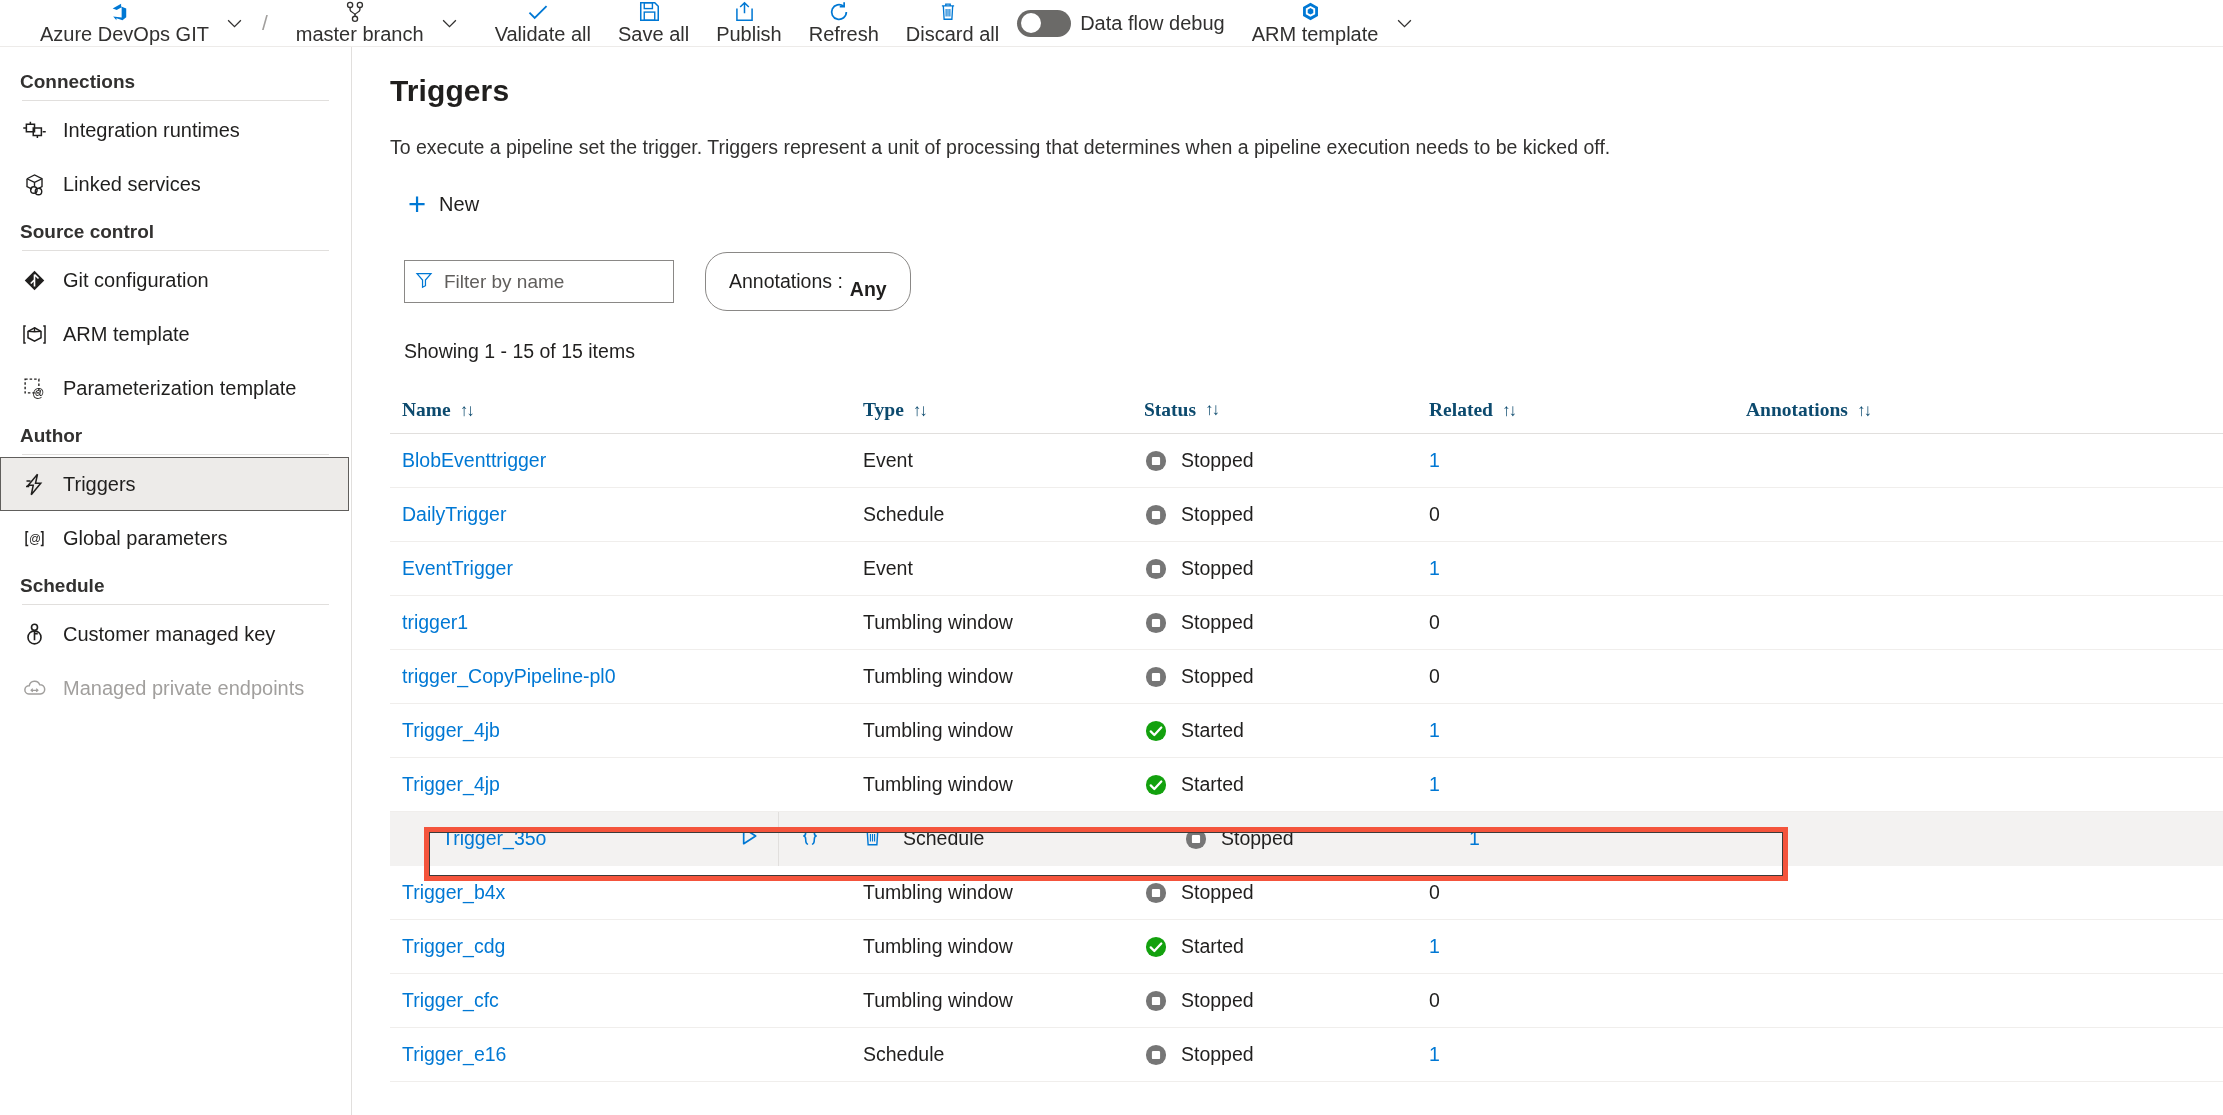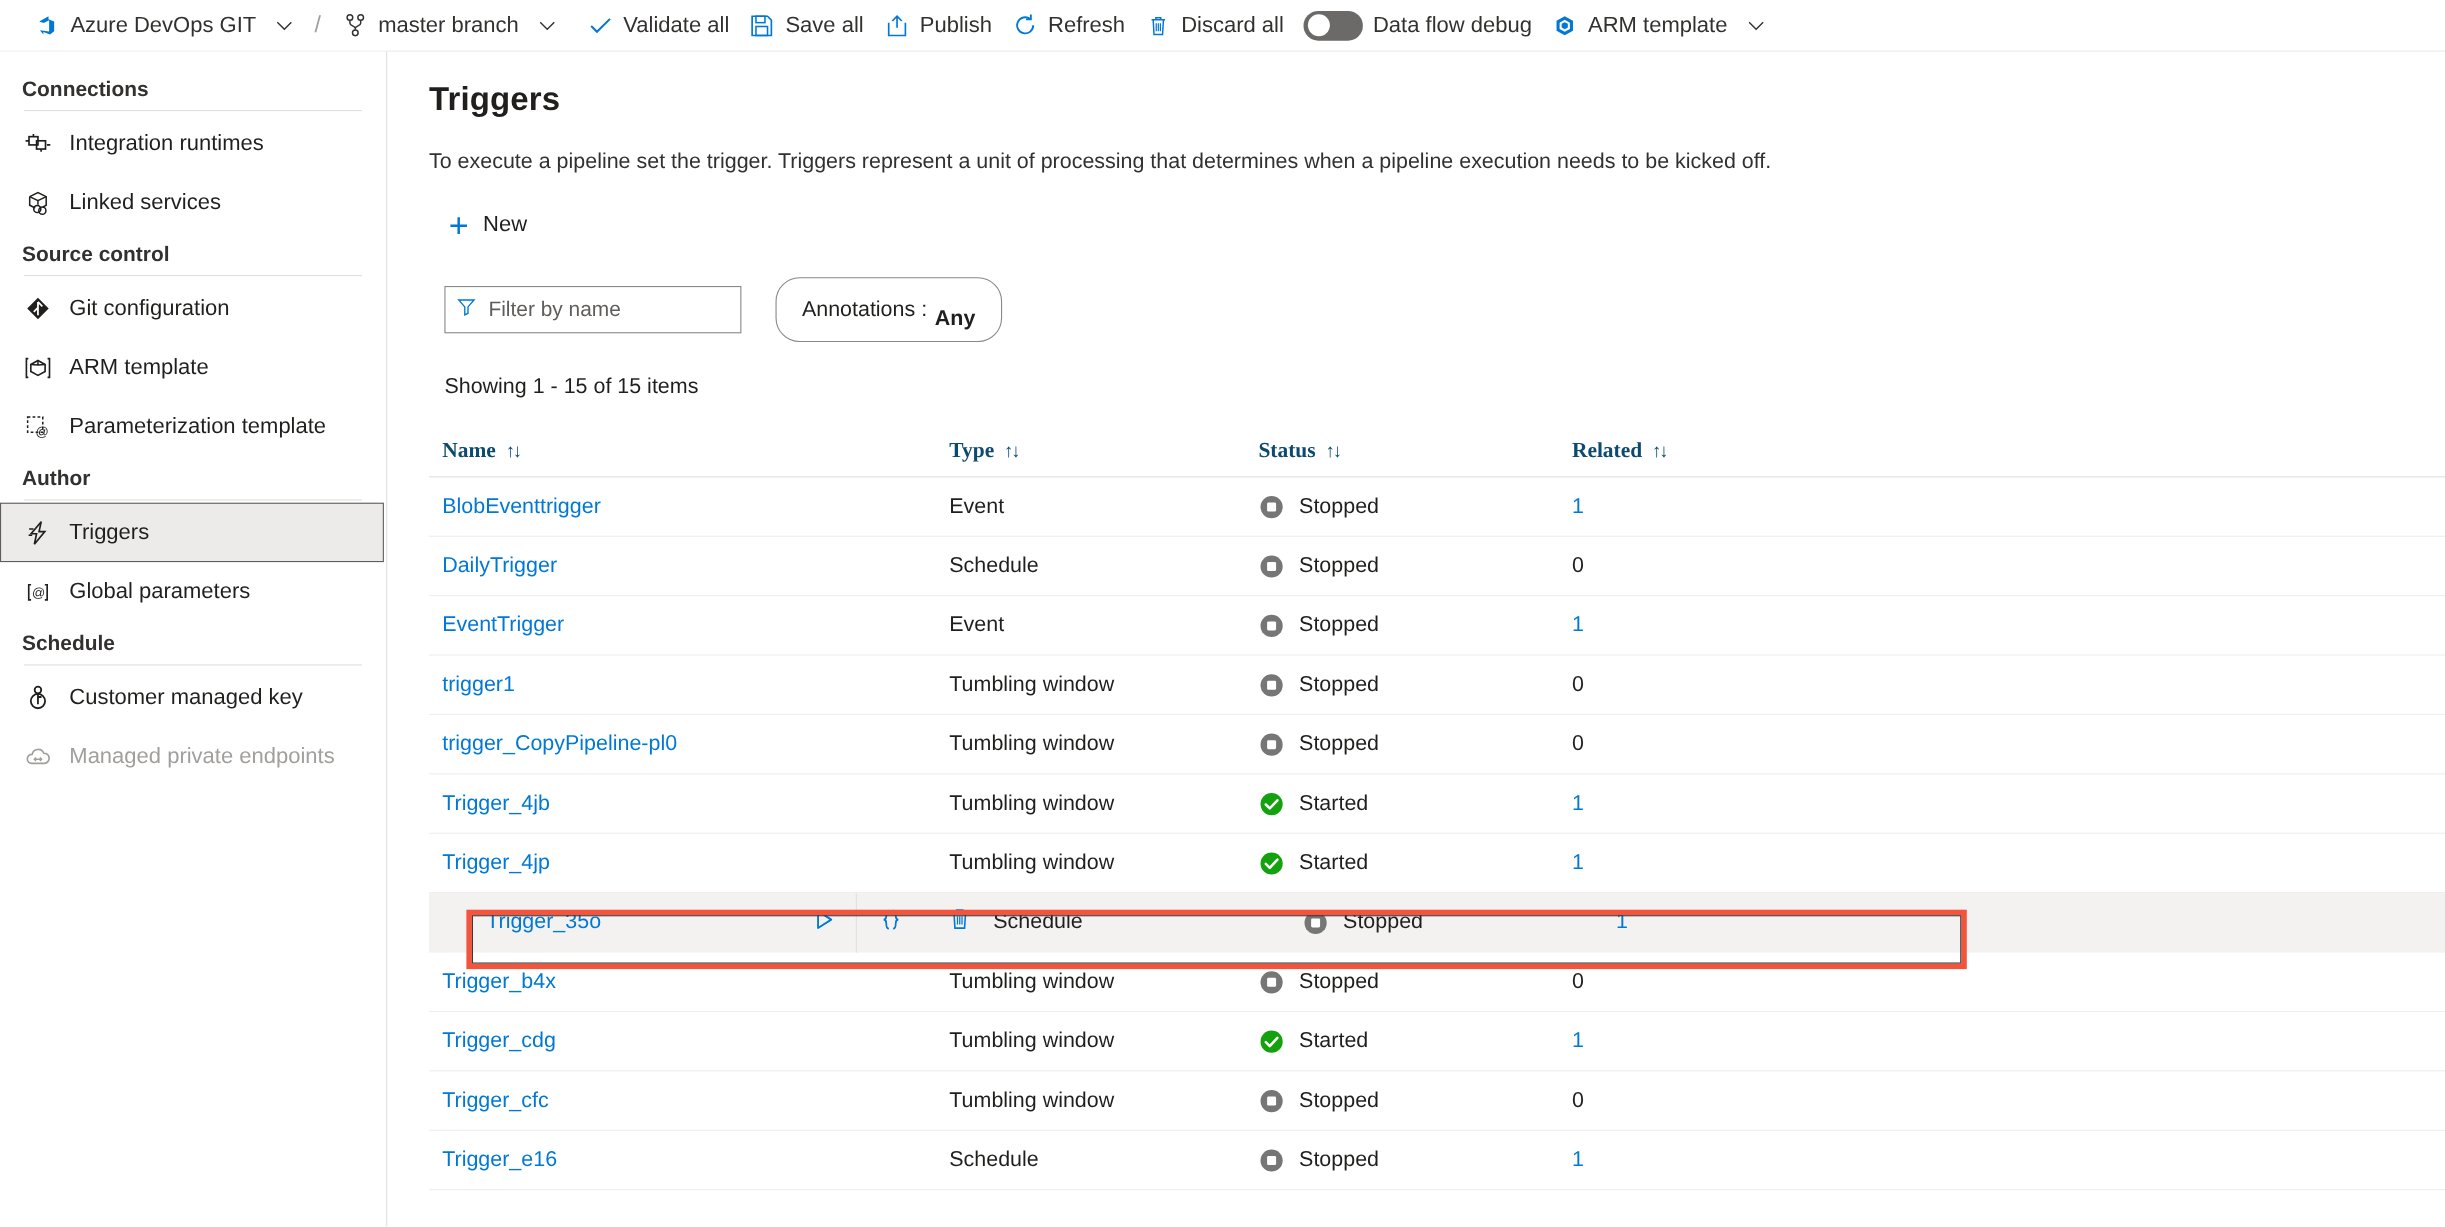--- a/index.html
+++ b/index.html
@@ -23,20 +23,21 @@
     white-space: nowrap;
     font-size: 20px;
   }
   .tb-item {
     display: inline-flex;
     align-items: center;
     height: 46px;
     padding: 0 9px;
     color: #201f1e;
     cursor: pointer;
+    flex-direction: column;
   }
   .tb-label { margin-left: 9px; font-size: 20px; color: #323130; }
   .tb-ico { display: inline-flex; align-items: center; justify-content: center; width: 24px; height: 24px; }
   .tb-caret {
     display: inline-flex; align-items: center; justify-content: center;
     width: 34px; height: 46px; cursor: pointer;
   }
   .tb-sep { color: #a19f9d; font-size: 21px; padding: 0 10px; }
   .tb-gap { width: 10px; }
 
@@ -432,20 +433,23 @@
         <div class="c-type">
           <span>Type</span><span class="sorter">↑↓</span>
         </div>
         <div class="c-status">
           <span>Status</span>
             <span class="sorter">↑↓</span>
         </div>
         <div class="c-rel">
           <span>Related</span><span class="sorter">↑↓</span>
         </div>
+        <div class="c-ann">
+          <span>Annotations</span><span class="sorter">↑↓</span>
+        </div>
       </div>
 
       <div id="rows-container">
           <div class="row">
             <div class="c-name"><span class="link">BlobEventtrigger</span></div>
             <div class="c-acts"></div>
             <div class="c-type">Event</div>
             <div class="c-status">
               <span class="status-ico">
                 <svg width="24" height="24" viewBox="0 0 20 20">

